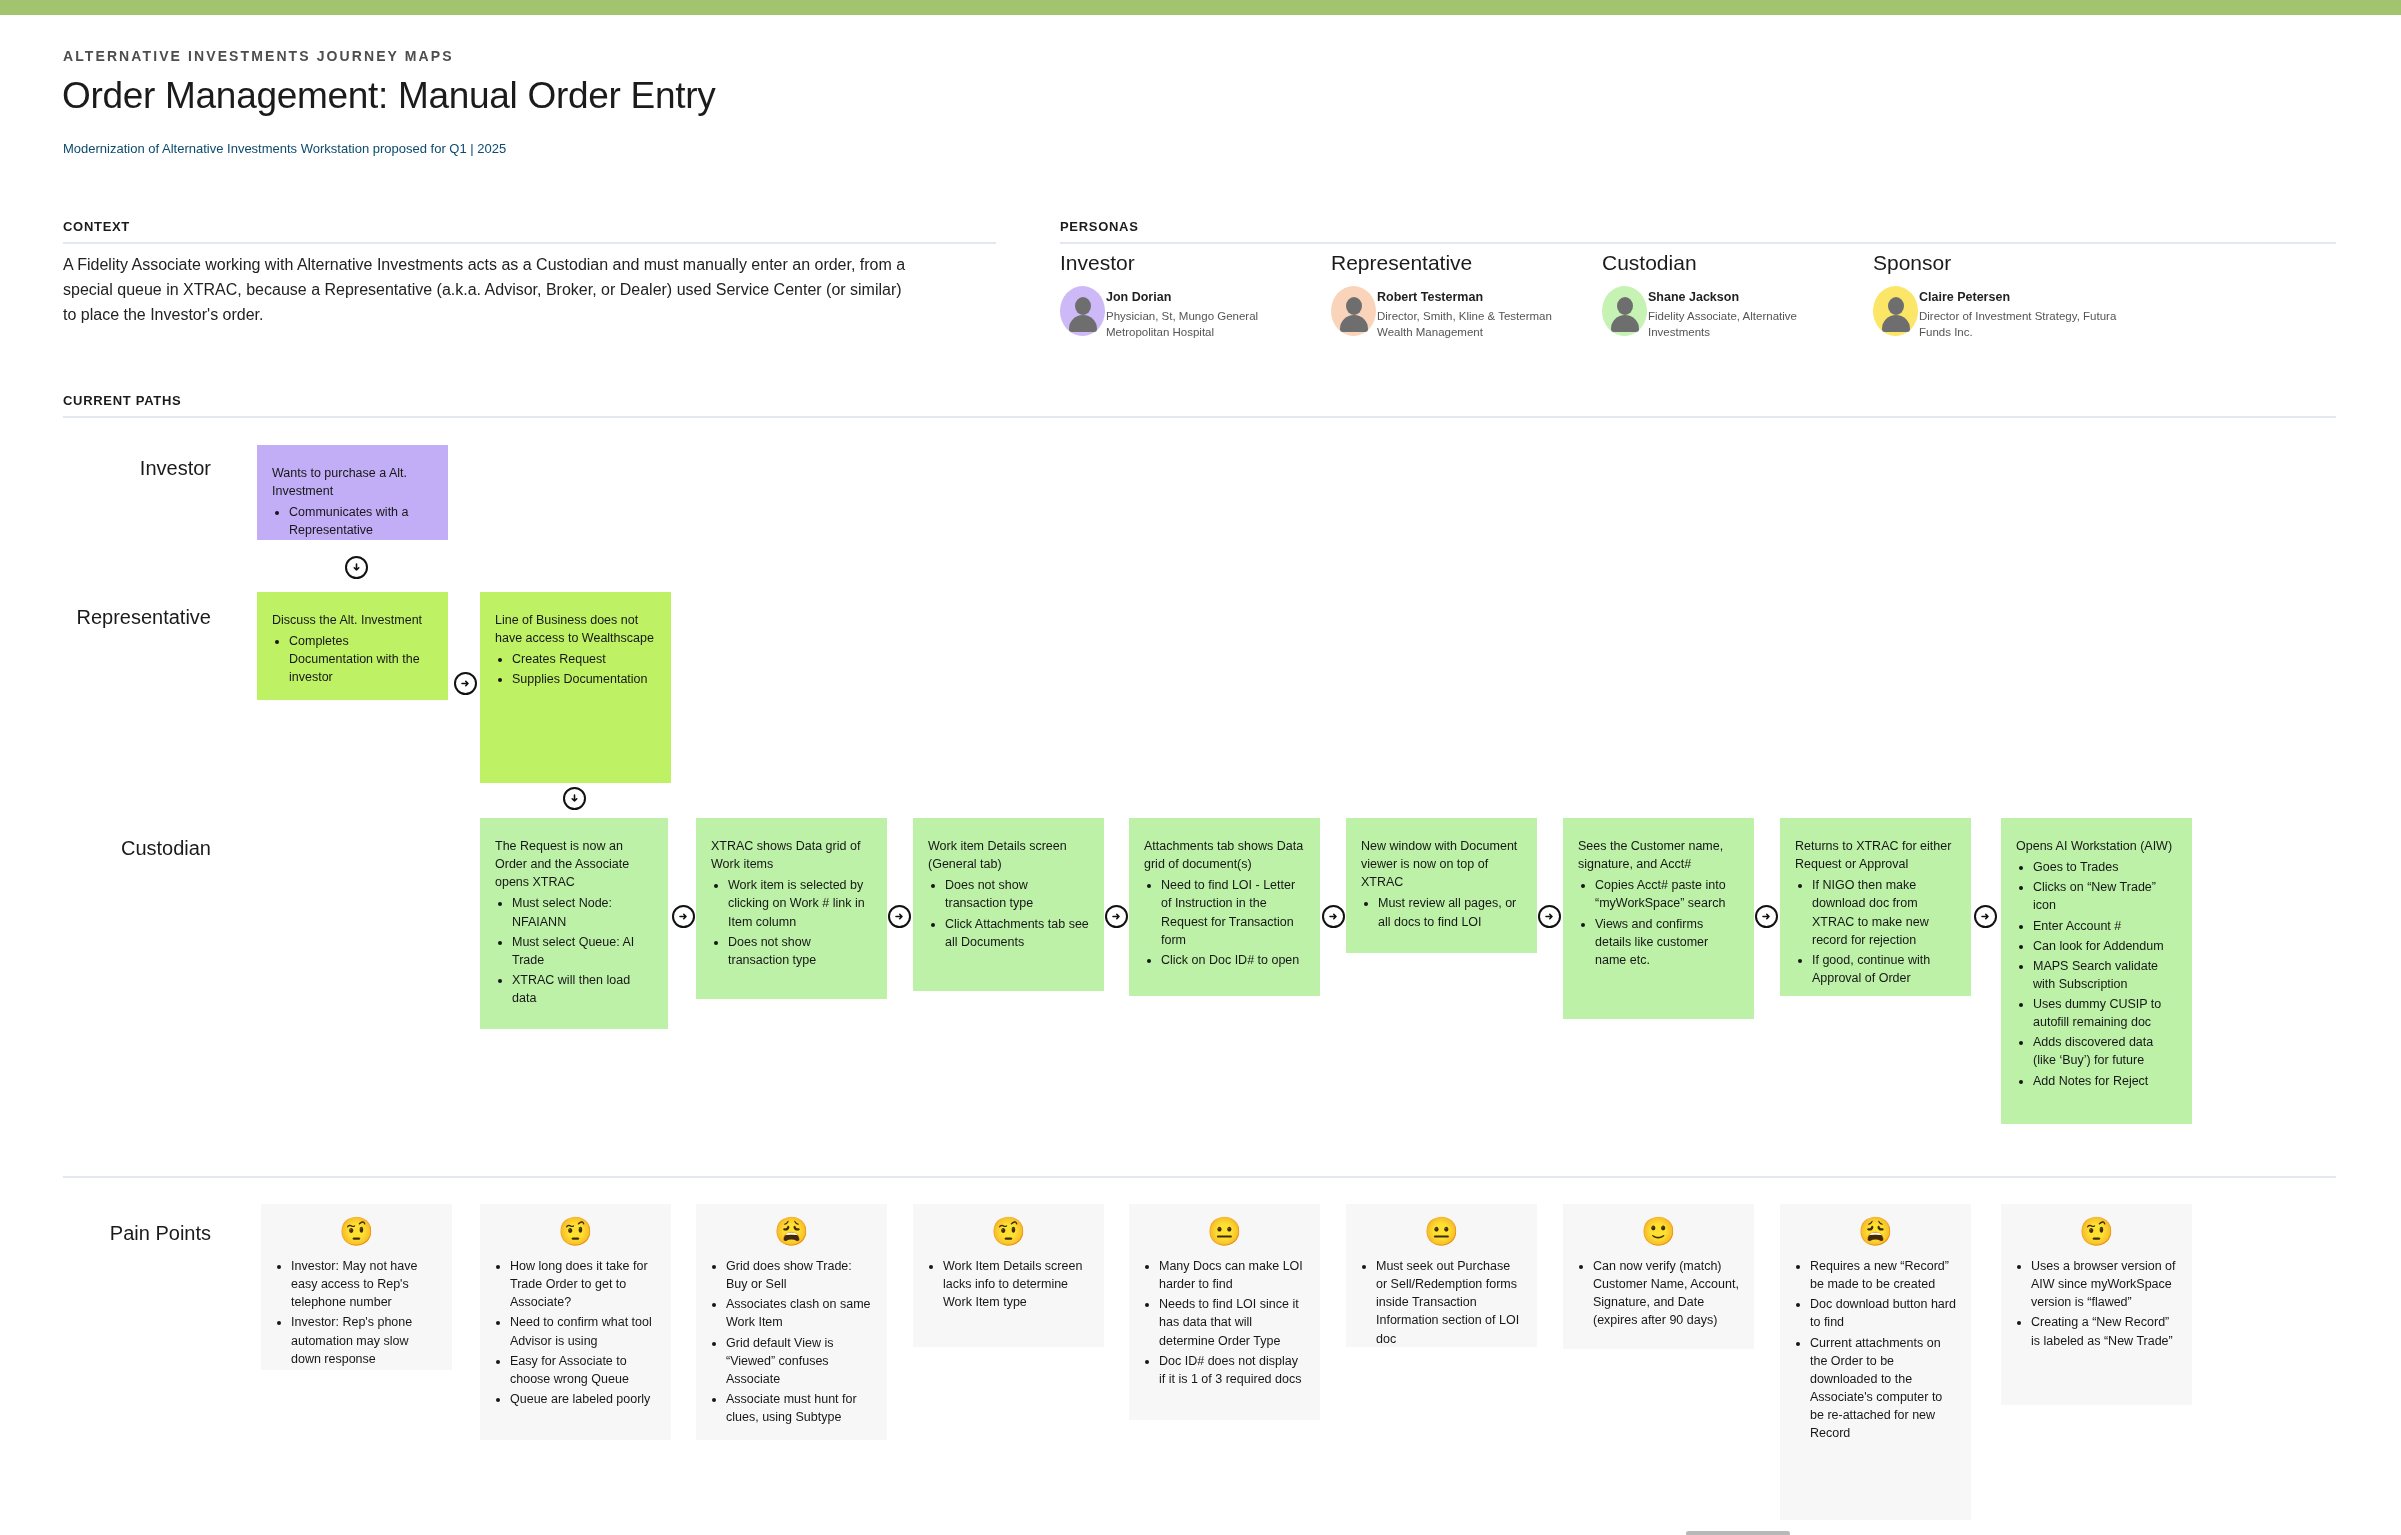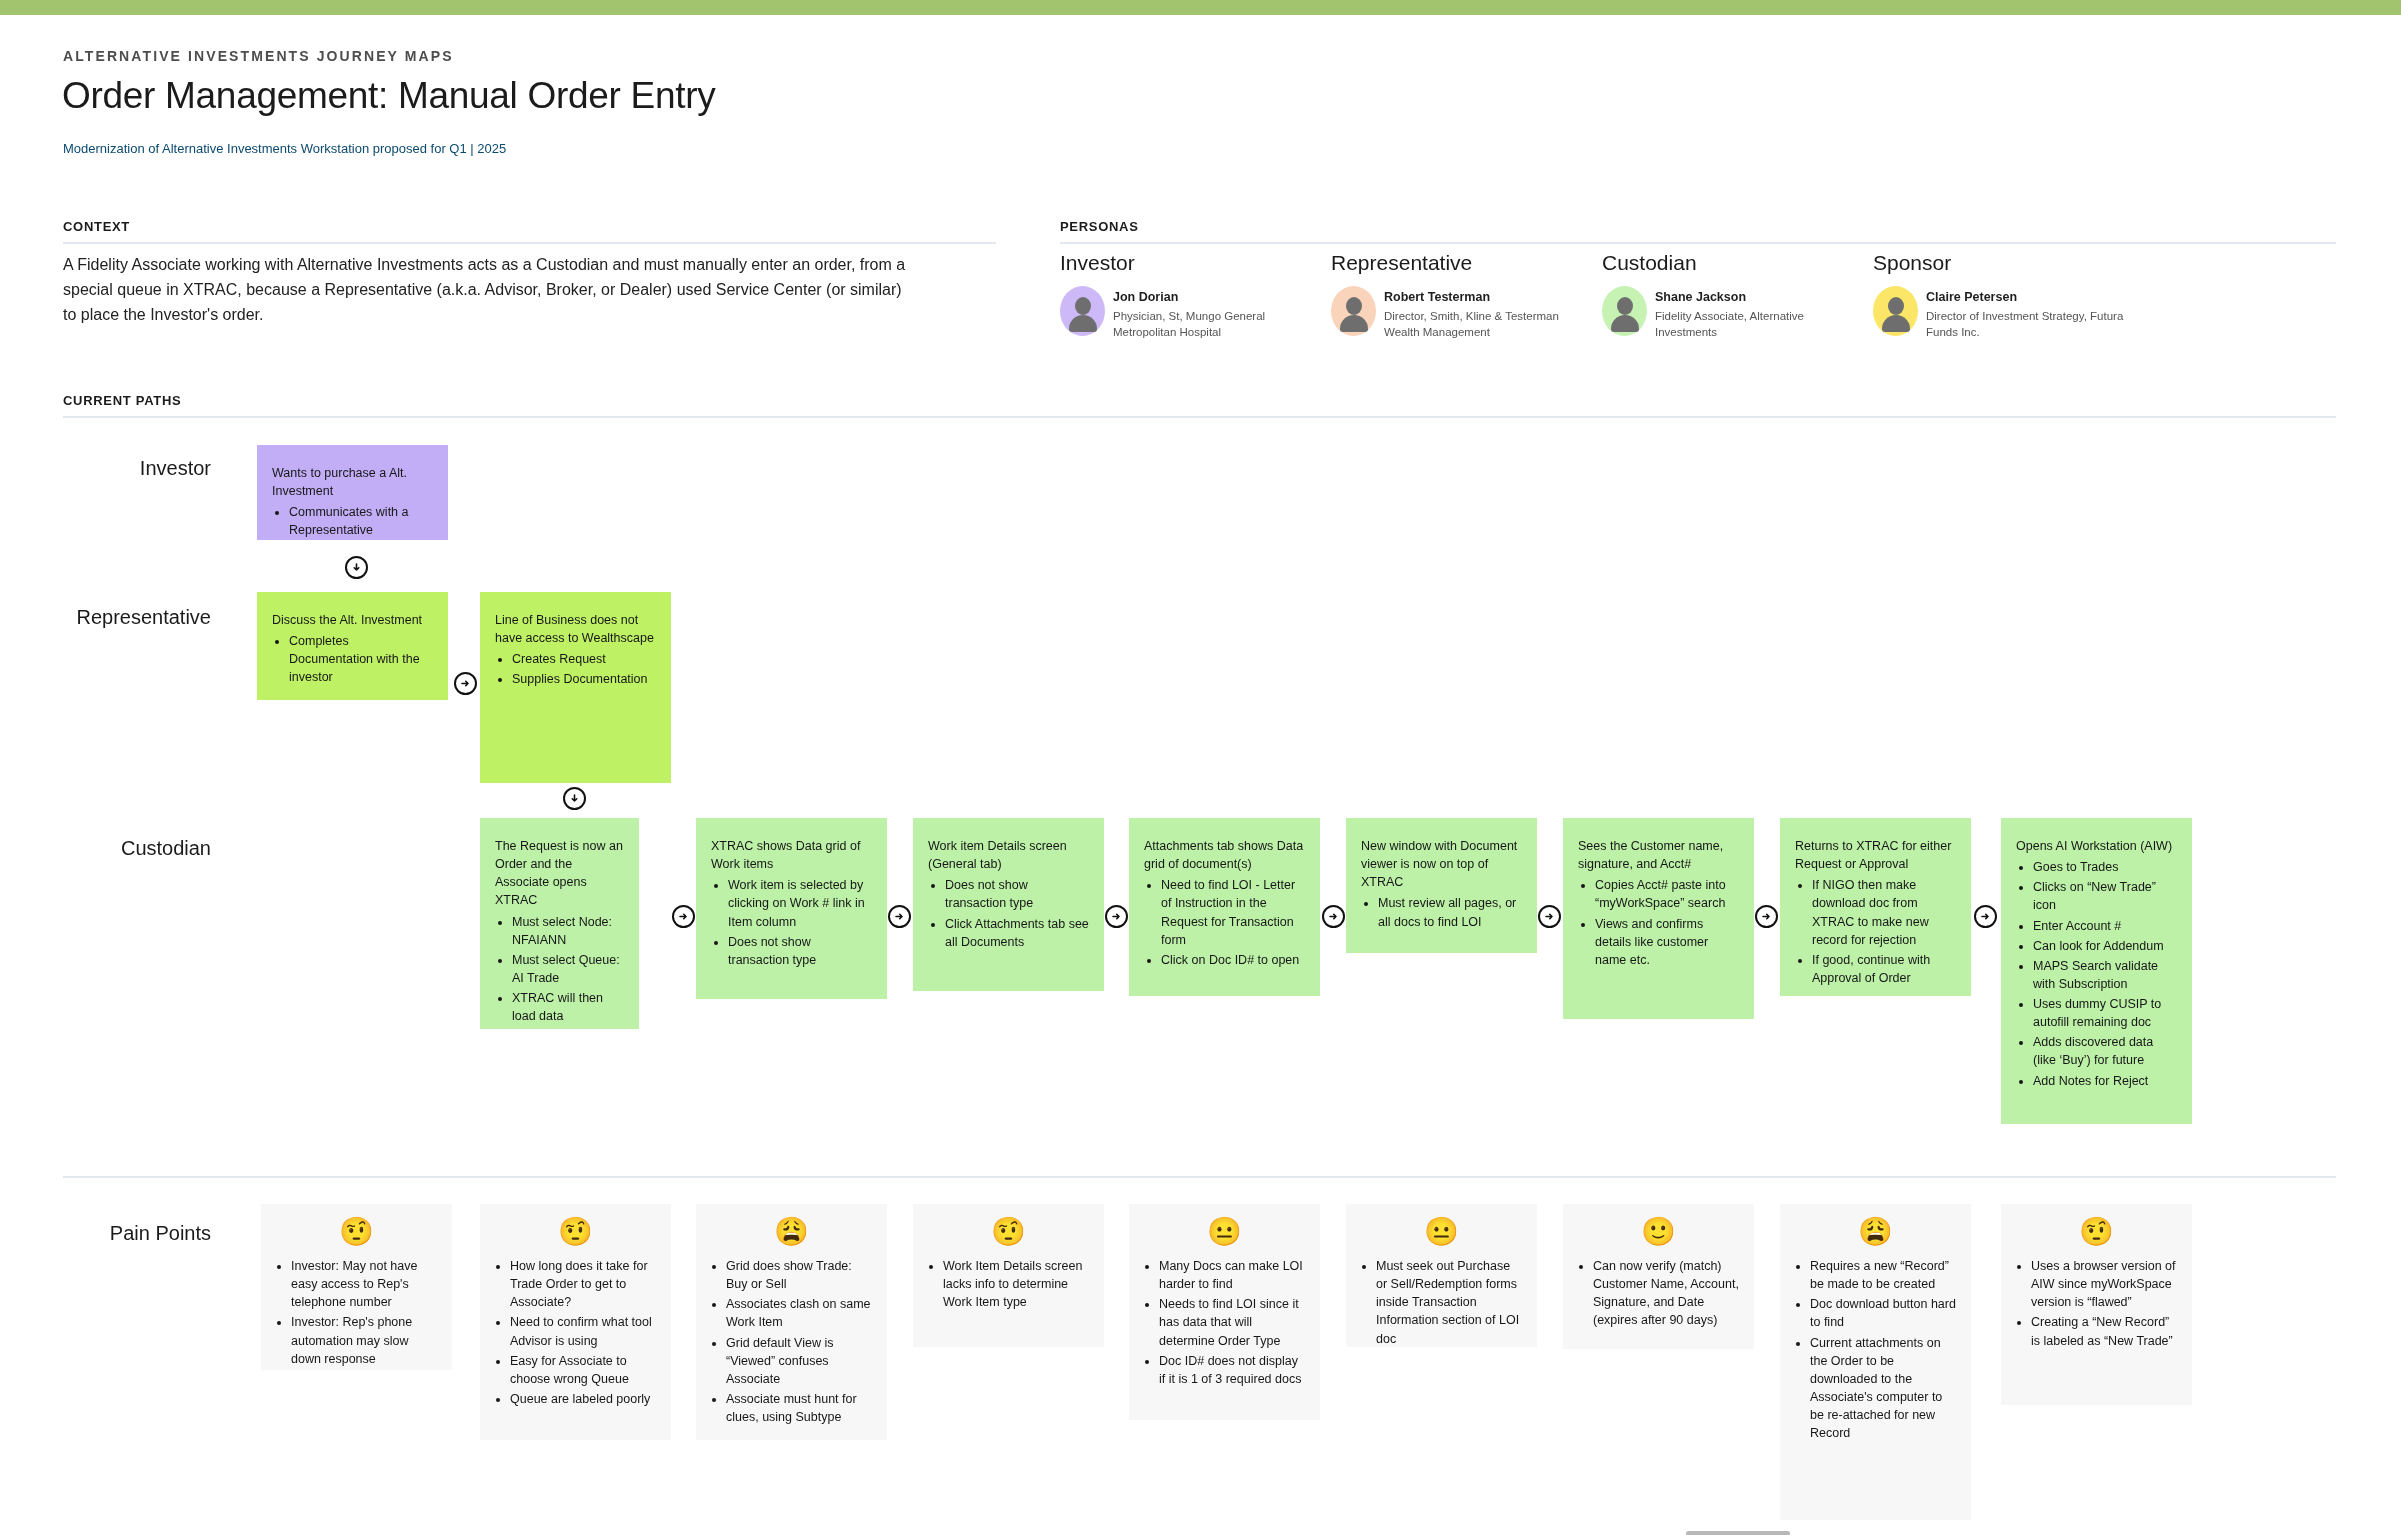--- a/index.html
+++ b/index.html
@@ -53,21 +53,21 @@
   #per-label { left: 1060px; top: 219px; }
   #per-rule  { left: 1060px; top: 242px; width: 1276px; }
   .persona-row {
     position: absolute; left: 1060px; top: 251px;
     display: flex; gap: 0;
   }
   .persona { width: 271px; }
   .persona-title {
     font-size: 21px; font-weight: 400; color: #1b1b1b; margin-bottom: 11px;
   }
-  .persona-body { display: flex; align-items: flex-start; gap: 8px; }
+  .persona-body { display: flex; align-items: flex-start; gap: 1px; }
   .avatar {
     width: 45px; height: 50px; border-radius: 50%;
     flex: 0 0 auto; position: relative;
   }
   .avatar .head {
     position: absolute; left: 50%; top: 11px; transform: translateX(-50%);
     width: 16px; height: 18px; border-radius: 50%; background: #6e6e6e;
   }
   .avatar .body {
     position: absolute; left: 50%; top: 29px; transform: translateX(-50%);
@@ -238,21 +238,21 @@
       <ul>
         <li>Creates Request</li>
         <li>Supplies Documentation</li>
       </ul>
     </div>
     <div class="arrow" style="left: 563px; top: 787px;">
       <svg width="11" height="11" viewBox="0 0 22 22">
         <path d="M11 4 V16 M11 16 L6.5 11.5 M11 16 L15.5 11.5" stroke="#111" stroke-width="3.2" fill="none" stroke-linecap="round"></path>
       </svg>
     </div>
-    <div class="card c-cust" style="left: 480px; top: 818px; width: 159px; height: 211px;">
+    <div class="card c-cust" style="left: 480px; top: 818px; width: 188px; height: 211px;">
       <div class="ctitle">The Request is now an Order and the Associate opens XTRAC</div>
       <ul>
         <li>Must select Node: NFAIANN</li>
         <li>Must select Queue: AI Trade</li>
         <li>XTRAC will then load data</li>
       </ul>
     </div>
     <div class="arrow" style="left: 672px; top: 905px;">
       <svg width="11" height="11" viewBox="0 0 22 22">
         <path d="M4 11 H16 M16 11 L11.5 6.5 M16 11 L11.5 15.5" stroke="#111" stroke-width="3.2" fill="none" stroke-linecap="round"></path>

